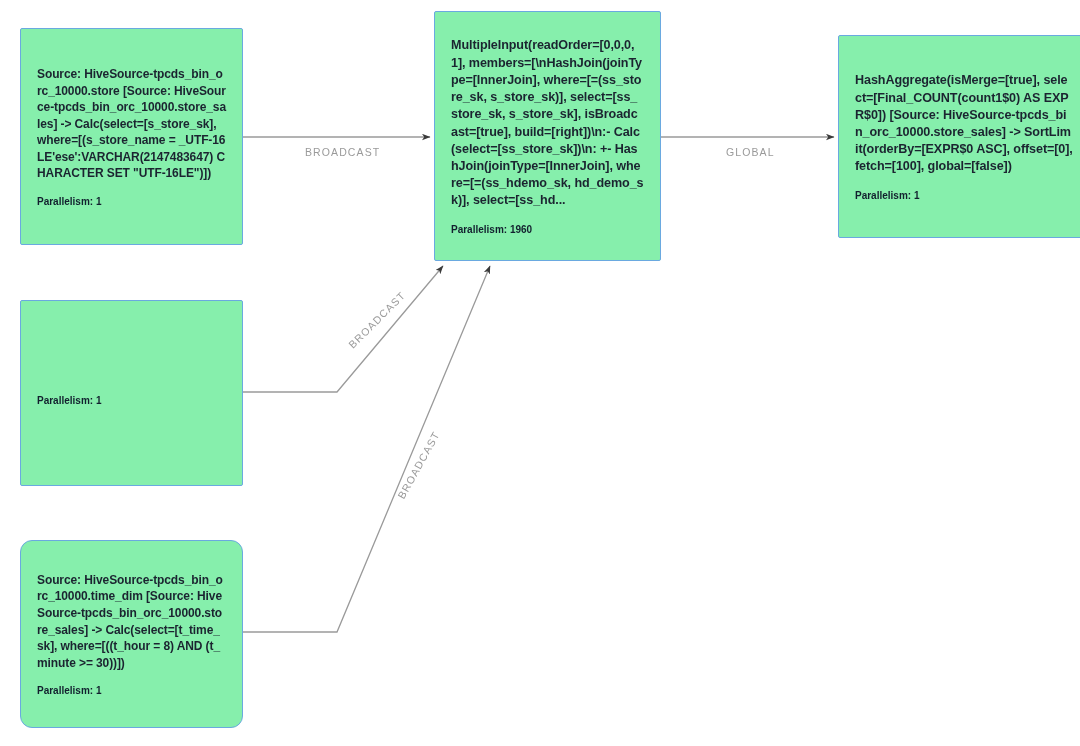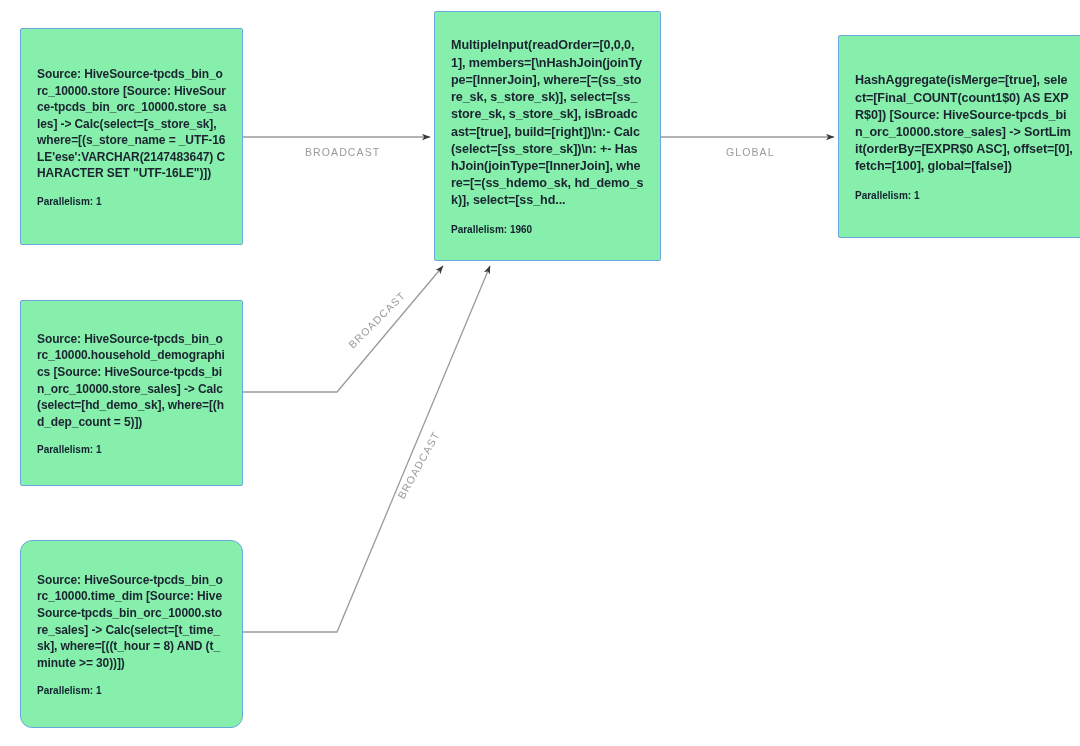--- a/index.html
+++ b/index.html
@@ -112,21 +112,20 @@
 
     <path d="M 1060,137 L 1080,137" fill="none" stroke="#9a9a9a" stroke-width="1.3"></path>
   </svg>
 
   <div class="node" id="node-store">
     <div class="node-body">Source: HiveSource-tpcds_bin_orc_10000.store [Source: HiveSource-tpcds_bin_orc_10000.store_sales] -&gt; Calc(select=[s_store_sk], where=[(s_store_name = _UTF-16LE'ese':VARCHAR(2147483647) CHARACTER SET "UTF-16LE")])</div>
     <div class="node-parallelism">Parallelism: 1</div>
   </div>
 
   <div class="node" id="node-household">
-    <div class="node-body">Source: HiveSource-tpcds_bin_orc_10000.household_demographics [Source: HiveSource-tpcds_bin_orc_10000.store_sales] -&gt; Calc(select=[hd_demo_sk], where=[(hd_dep_count = 5)])</div>
     <div class="node-parallelism">Parallelism: 1</div>
   </div>
 
   <div class="node" id="node-timedim">
     <div class="node-body">Source: HiveSource-tpcds_bin_orc_10000.time_dim [Source: HiveSource-tpcds_bin_orc_10000.store_sales] -&gt; Calc(select=[t_time_sk], where=[((t_hour = 8) AND (t_minute &gt;= 30))])</div>
     <div class="node-parallelism">Parallelism: 1</div>
   </div>
 
   <div class="node" id="node-multipleinput">
     <div class="node-body">MultipleInput(readOrder=[0,0,0,1], members=[\nHashJoin(joinType=[InnerJoin], where=[=(ss_store_sk, s_store_sk)], select=[ss_store_sk, s_store_sk], isBroadcast=[true], build=[right])\n:- Calc(select=[ss_store_sk])\n: +- HashJoin(joinType=[InnerJoin], where=[=(ss_hdemo_sk, hd_demo_sk)], select=[ss_hd...</div>

